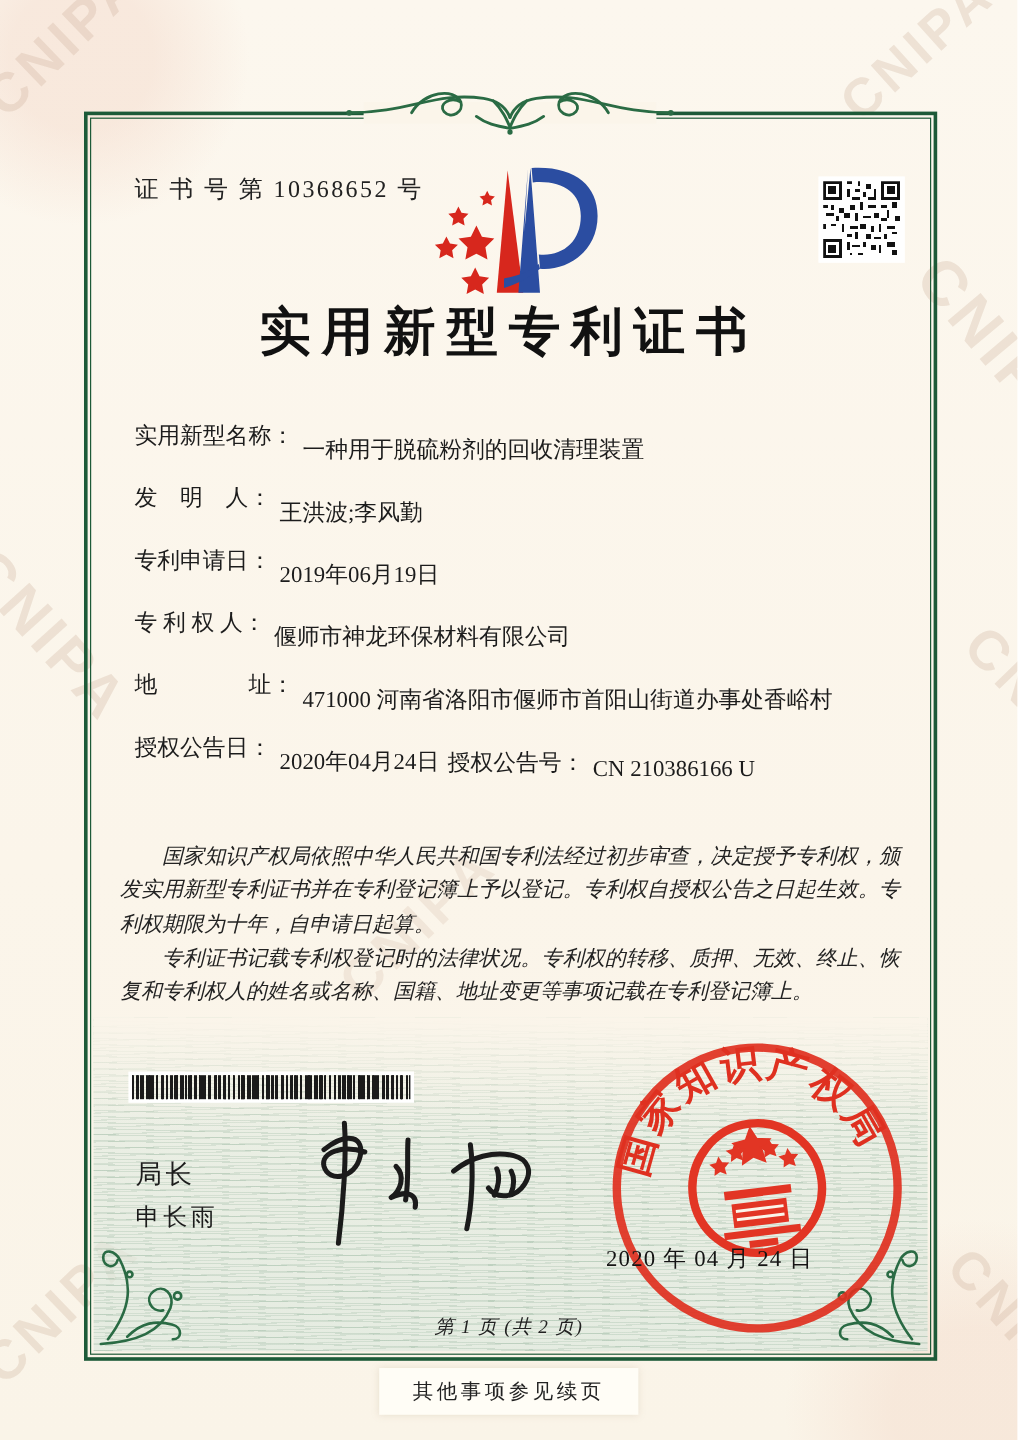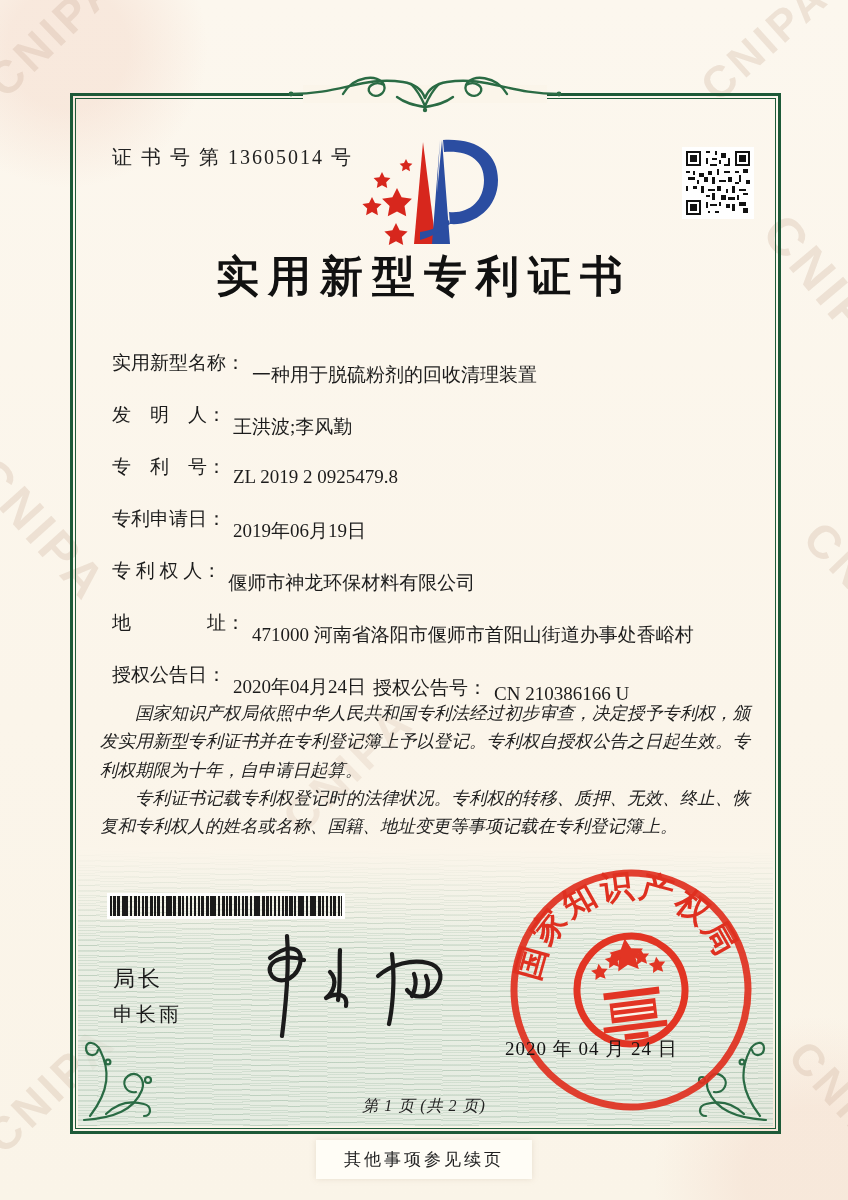--- a/index.html
+++ b/index.html
@@ -150,21 +150,21 @@
   <svg class="flourish br" style="left:680px;top:1028px;" width="92" height="98" viewBox="0 0 92 98">
     <g stroke="#2a6b44" stroke-width="2.2" fill="none" stroke-linecap="round">
       <path d="M6,92 C36,90 56,82 64,62 C68,50 58,42 50,48 C42,54 48,66 58,64"></path>
       <path d="M12,88 C32,62 32,42 22,22 C18,14 8,12 8,20 C8,28 18,30 20,22"></path>
       <path d="M28,86 C40,74 52,72 66,76 C74,78 74,88 66,88"></path>
       <circle cx="70" cy="52" r="3"></circle>
         <circle cx="30" cy="34" r="2.4"></circle>
     </g>
   </svg>
 
-  <div class="cert-no">证 书 号 第 13605014 号</div>
+  <div class="cert-no">证 书 号 第 10368652 号</div>
 
   <svg class="logo" width="155" height="122" viewBox="0 0 155 122">
     <g fill="#d7271d">
       <path d="M73,10 L86,112 L64,112 Z"></path>
       <path d="M47,56 l4.6,9.3 10.3,1.5 -7.4,7.2 1.7,10.2 -9.2,-4.8 -9.2,4.8 1.8,-10.2 -7.5,-7.2 10.3,-1.5 Z"></path>
       <path d="M46,91 l3.6,7.2 8,1.2 -5.8,5.6 1.4,8 -7.2,-3.8 -7.2,3.8 1.4,-8 -5.8,-5.6 8,-1.2 Z"></path>
       <path d="M22,65 l3,6 6.6,1 -4.8,4.6 1.1,6.6 -5.9,-3.1 -5.9,3.1 1.1,-6.6 -4.8,-4.6 6.6,-1 Z"></path>
       <path d="M32,40 l2.6,5.2 5.8,0.9 -4.2,4.1 1,5.8 -5.2,-2.7 -5.2,2.7 1,-5.8 -4.2,-4.1 5.8,-0.9 Z"></path>
       <path d="M56,27 l2,4 4.4,0.7 -3.2,3.1 0.8,4.4 -4,-2.1 -4,2.1 0.8,-4.4 -3.2,-3.1 4.4,-0.7 Z"></path>
     </g>
@@ -244,24 +244,20 @@
   <div class="fields">
     <div class="frow">
       <span class="lbl">实用新型名称：</span>
       <span class="val">一种用于脱硫粉剂的回收清理装置</span>
     </div>
     <div class="frow">
       <span class="lbl">发　明　人：</span>
       <span class="val">王洪波;李风勤</span>
     </div>
     <div class="frow">
-      <span class="lbl">专　利　号：</span>
-      <span class="val">ZL 2019 2 0925479.8</span>
-    </div>
-    <div class="frow">
       <span class="lbl">专利申请日：</span>
       <span class="val">2019年06月19日</span>
     </div>
     <div class="frow">
       <span class="lbl">专 利 权 人：</span>
       <span class="val">偃师市神龙环保材料有限公司</span>
     </div>
     <div class="frow">
       <span class="lbl">地　　　　址：</span>
       <span class="val">471000 河南省洛阳市偃师市首阳山街道办事处香峪村</span>

